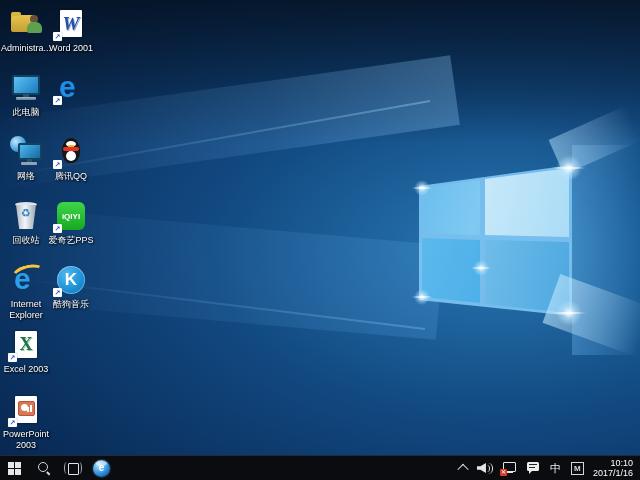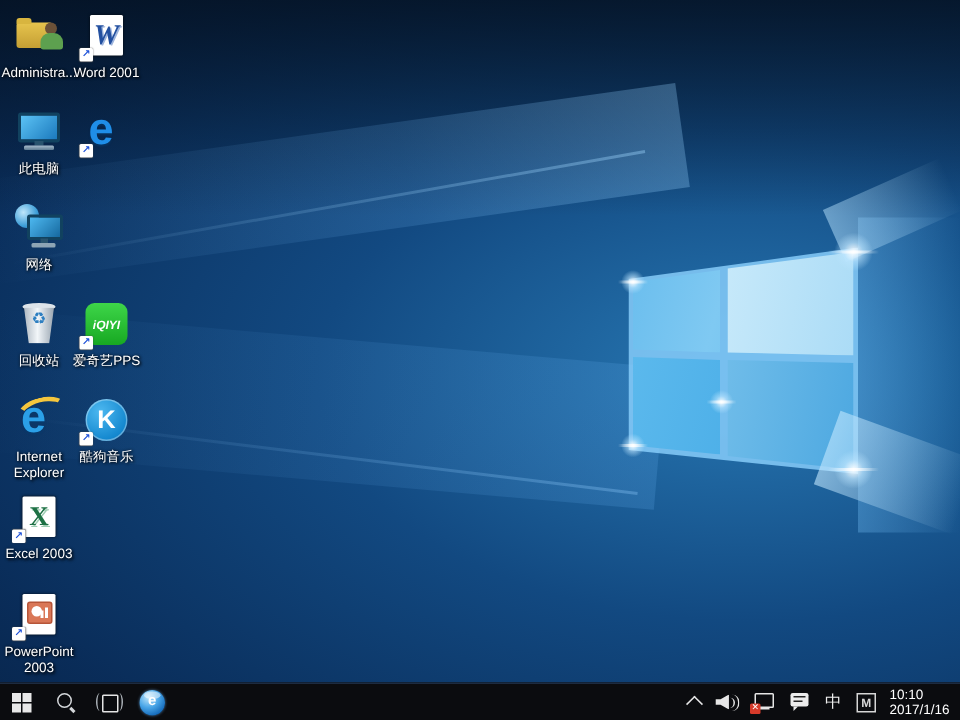--- a/index.html
+++ b/index.html
@@ -108,21 +108,21 @@
     clip-path:polygon(0 0,100% 0,84% 100%,16% 100%);
     background:linear-gradient(90deg,#aeb8c2,#f2f6f9 45%,#9aa6b2);}
   .bin-lid{position:absolute;left:5px;top:2px;width:22px;height:5px;border-radius:50%;background:#dde4ea;
     box-shadow:0 1px 1px rgba(0,0,0,.4);}
   .bin-sym{position:absolute;left:0;top:8px;width:32px;text-align:center;
     color:#2e7fc1;font-size:11px;line-height:11px;}
   .bin-sym::after{content:"\267B";}
   
   .iqy{position:absolute;left:2px;top:2px;width:28px;height:28px;border-radius:6px;
     background:linear-gradient(#3ed649,#17a822);display:flex;align-items:center;justify-content:center;}
-  .iqy span{color:#fff;font-weight:bold;font-style:italic;font-size:8px;letter-spacing:0px;}
+  .iqy span{color:#fff;font-weight:bold;font-size:8px;letter-spacing:0px;}
   
   .kg{position:absolute;left:2px;top:2px;width:28px;height:28px;border-radius:50%;
     background:radial-gradient(circle at 35% 30%, #4db8f0, #1488cf 70%, #0d6db0);
     display:flex;align-items:center;justify-content:center;box-shadow:inset 0 0 0 1px rgba(255,255,255,.35);}
   .kg span{color:#fff;font-weight:bold;font-size:17px;}
   
   .bb-back{position:absolute;left:3px;top:2px;width:15px;height:11px;border:2px solid #3b5d85;
     border-radius:1px;background:#9db8d8;}
   .bb-front{position:absolute;left:12px;top:8px;width:15px;height:11px;border:2px solid #0e2440;
     border-radius:1px;background:linear-gradient(#3c6ea8,#16355e);}
@@ -163,21 +163,21 @@
     color:#fff;font-size:6px;line-height:7px;text-align:center;font-weight:bold;}
   .bubble{position:relative;width:13px;height:13px;}
   .bubble .box{position:absolute;left:0;top:0;width:12px;height:9px;background:#ececec;border-radius:1.5px;}
   .bubble .box::before{content:"";position:absolute;left:2px;top:2.5px;width:8px;height:1.2px;background:#222;}
   .bubble .box::after{content:"";position:absolute;left:2px;top:5px;width:6px;height:1.2px;background:#222;}
   .bubble .tail{position:absolute;left:2px;top:9px;width:0;height:0;
     border-left:3px solid #ececec;border-bottom:3px solid transparent;}
   .ime-mode{color:#eee;font-size:11px;line-height:12px;}
   .ime-lang{width:13px;height:13px;border:1px solid #d6d6d6;box-sizing:border-box;color:#d6d6d6;
     font-size:8px;font-weight:bold;display:flex;align-items:center;justify-content:center;}
-  #clock{color:#fff;font-size:9px;line-height:10px;text-align:left;padding:0 4px 0 2px;}
+  #clock{color:#fff;font-size:9px;line-height:10px;text-align:right;padding:0 4px 0 2px;}
 </style>
 </head>
 <body>
 
 <div id="screen">
 
   <div id="wallpaper">
     <div class="topshade"></div>
     <div class="ray rayC"></div>
     <div class="ray rayD"></div>
@@ -277,20 +277,31 @@
     <div class="label">Word 2001</div>
   </div>
 
   <div class="cell colB r2">
     <div class="art">
       <span class="bige" style="color:#1f8ee8;">e</span>
       <div class="badge"></div>
     </div>
   </div>
 
+  <div class="cell colB r3">
+    <div class="art">
+      <div class="qq-body"></div>
+        <div class="qq-face"></div>
+        <div class="qq-beak"></div>
+      <div class="qq-scarf"></div>
+        <div class="qq-belly"></div>
+      <div class="badge"></div>
+    </div>
+    <div class="label">腾讯QQ</div>
+  </div>
 
   <div class="cell colB r4">
     <div class="art">
       <div class="iqy">
           <span>iQIYI</span>
         </div>
       <div class="badge"></div>
     </div>
     <div class="label">爱奇艺PPS</div>
   </div>

